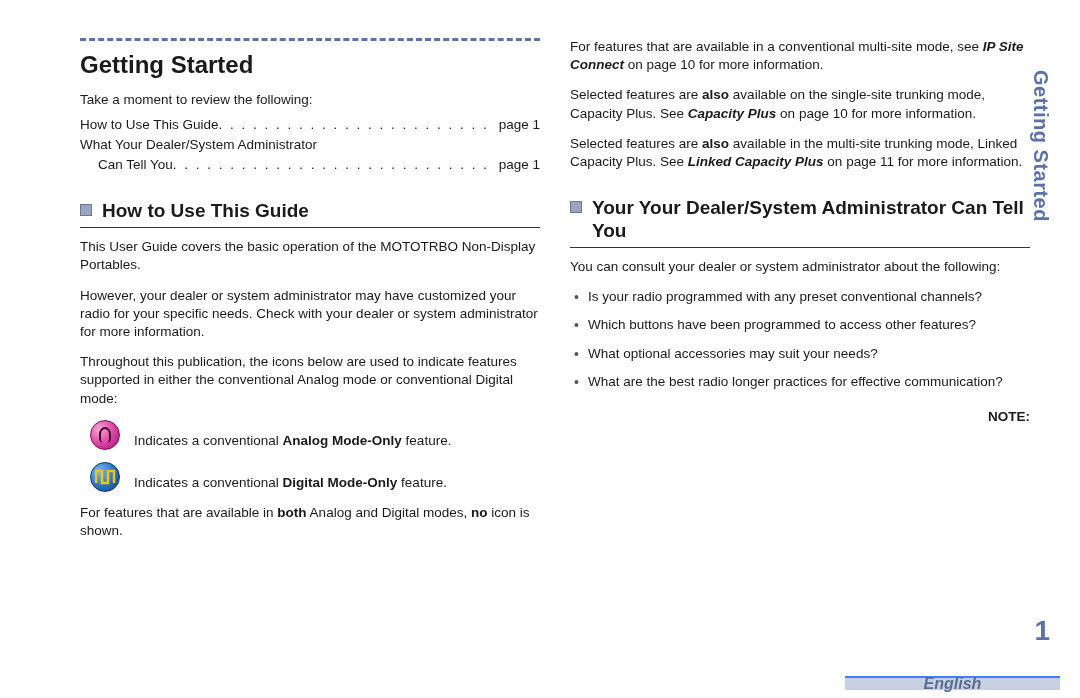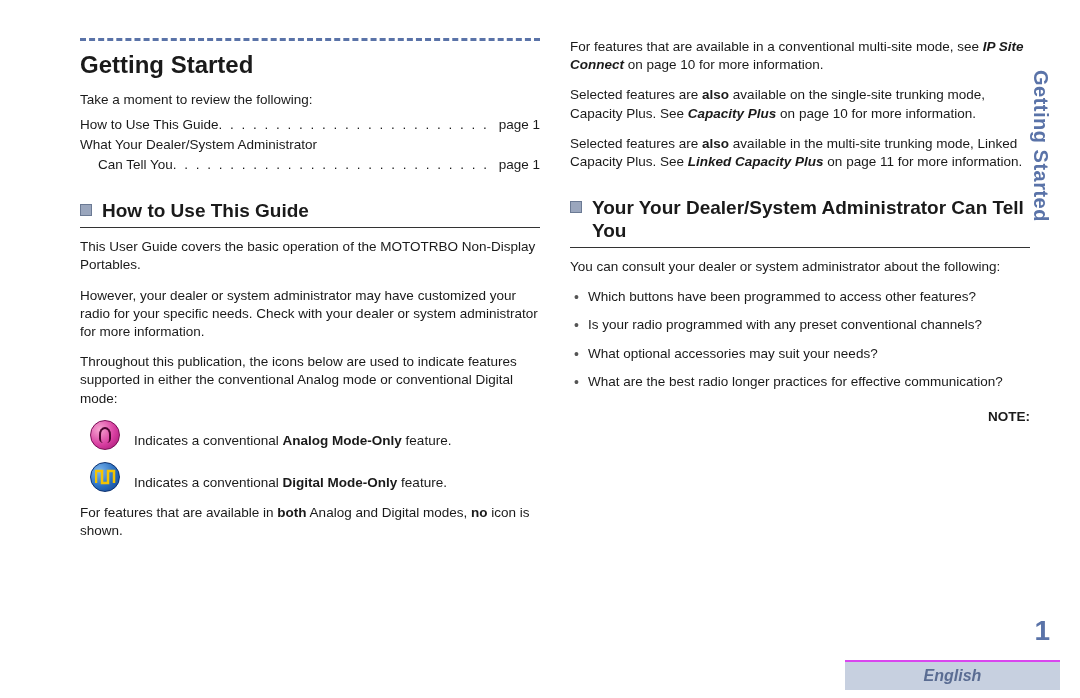--- a/index.html
+++ b/index.html
@@ -136,23 +136,23 @@
     bottom: 48px;
     font-size: 28px;
     font-weight: bold;
     color: #5a73a8;
   }
   .lang-box {
     position: absolute;
     right: 20px;
     bottom: 8px;
     width: 215px;
-    height: 30px;
+    height: 14px;
     background: #c7d0e0;
-    border-top: 2px solid #d946ef;
+    border-top: 2px solid #3b82f6;
     display: flex;
     align-items: center;
     justify-content: center;
     color: #5a6c92;
     font-weight: bold;
     font-style: italic;
     font-size: 16px;
   }
   .bold { font-weight: bold; }
   .bolditalic { font-weight: bold; font-style: italic; }
@@ -231,22 +231,22 @@
 
     <div class="sub-heading-wrap">
       <div class="sq-bullet"></div>
       <h2>Your Your Dealer/System Administrator Can Tell You</h2>
     </div>
     <hr class="section-rule">
 
     <p class="body">You can consult your dealer or system administrator about the following:</p>
 
     <ul class="bullet-list">
+      <li>Is your radio programmed with any preset conventional channels?</li>
       <li>Which buttons have been programmed to access other features?</li>
-      <li>Is your radio programmed with any preset conventional channels?</li>
       <li>What optional accessories may suit your needs?</li>
       <li>What are the best radio longer practices for effective communication?</li>
     </ul>
 
     <p class="note-label">NOTE:</p>
   </div>
 
 </div>
 
 <div class="sidebar-tab">Getting Started</div>

